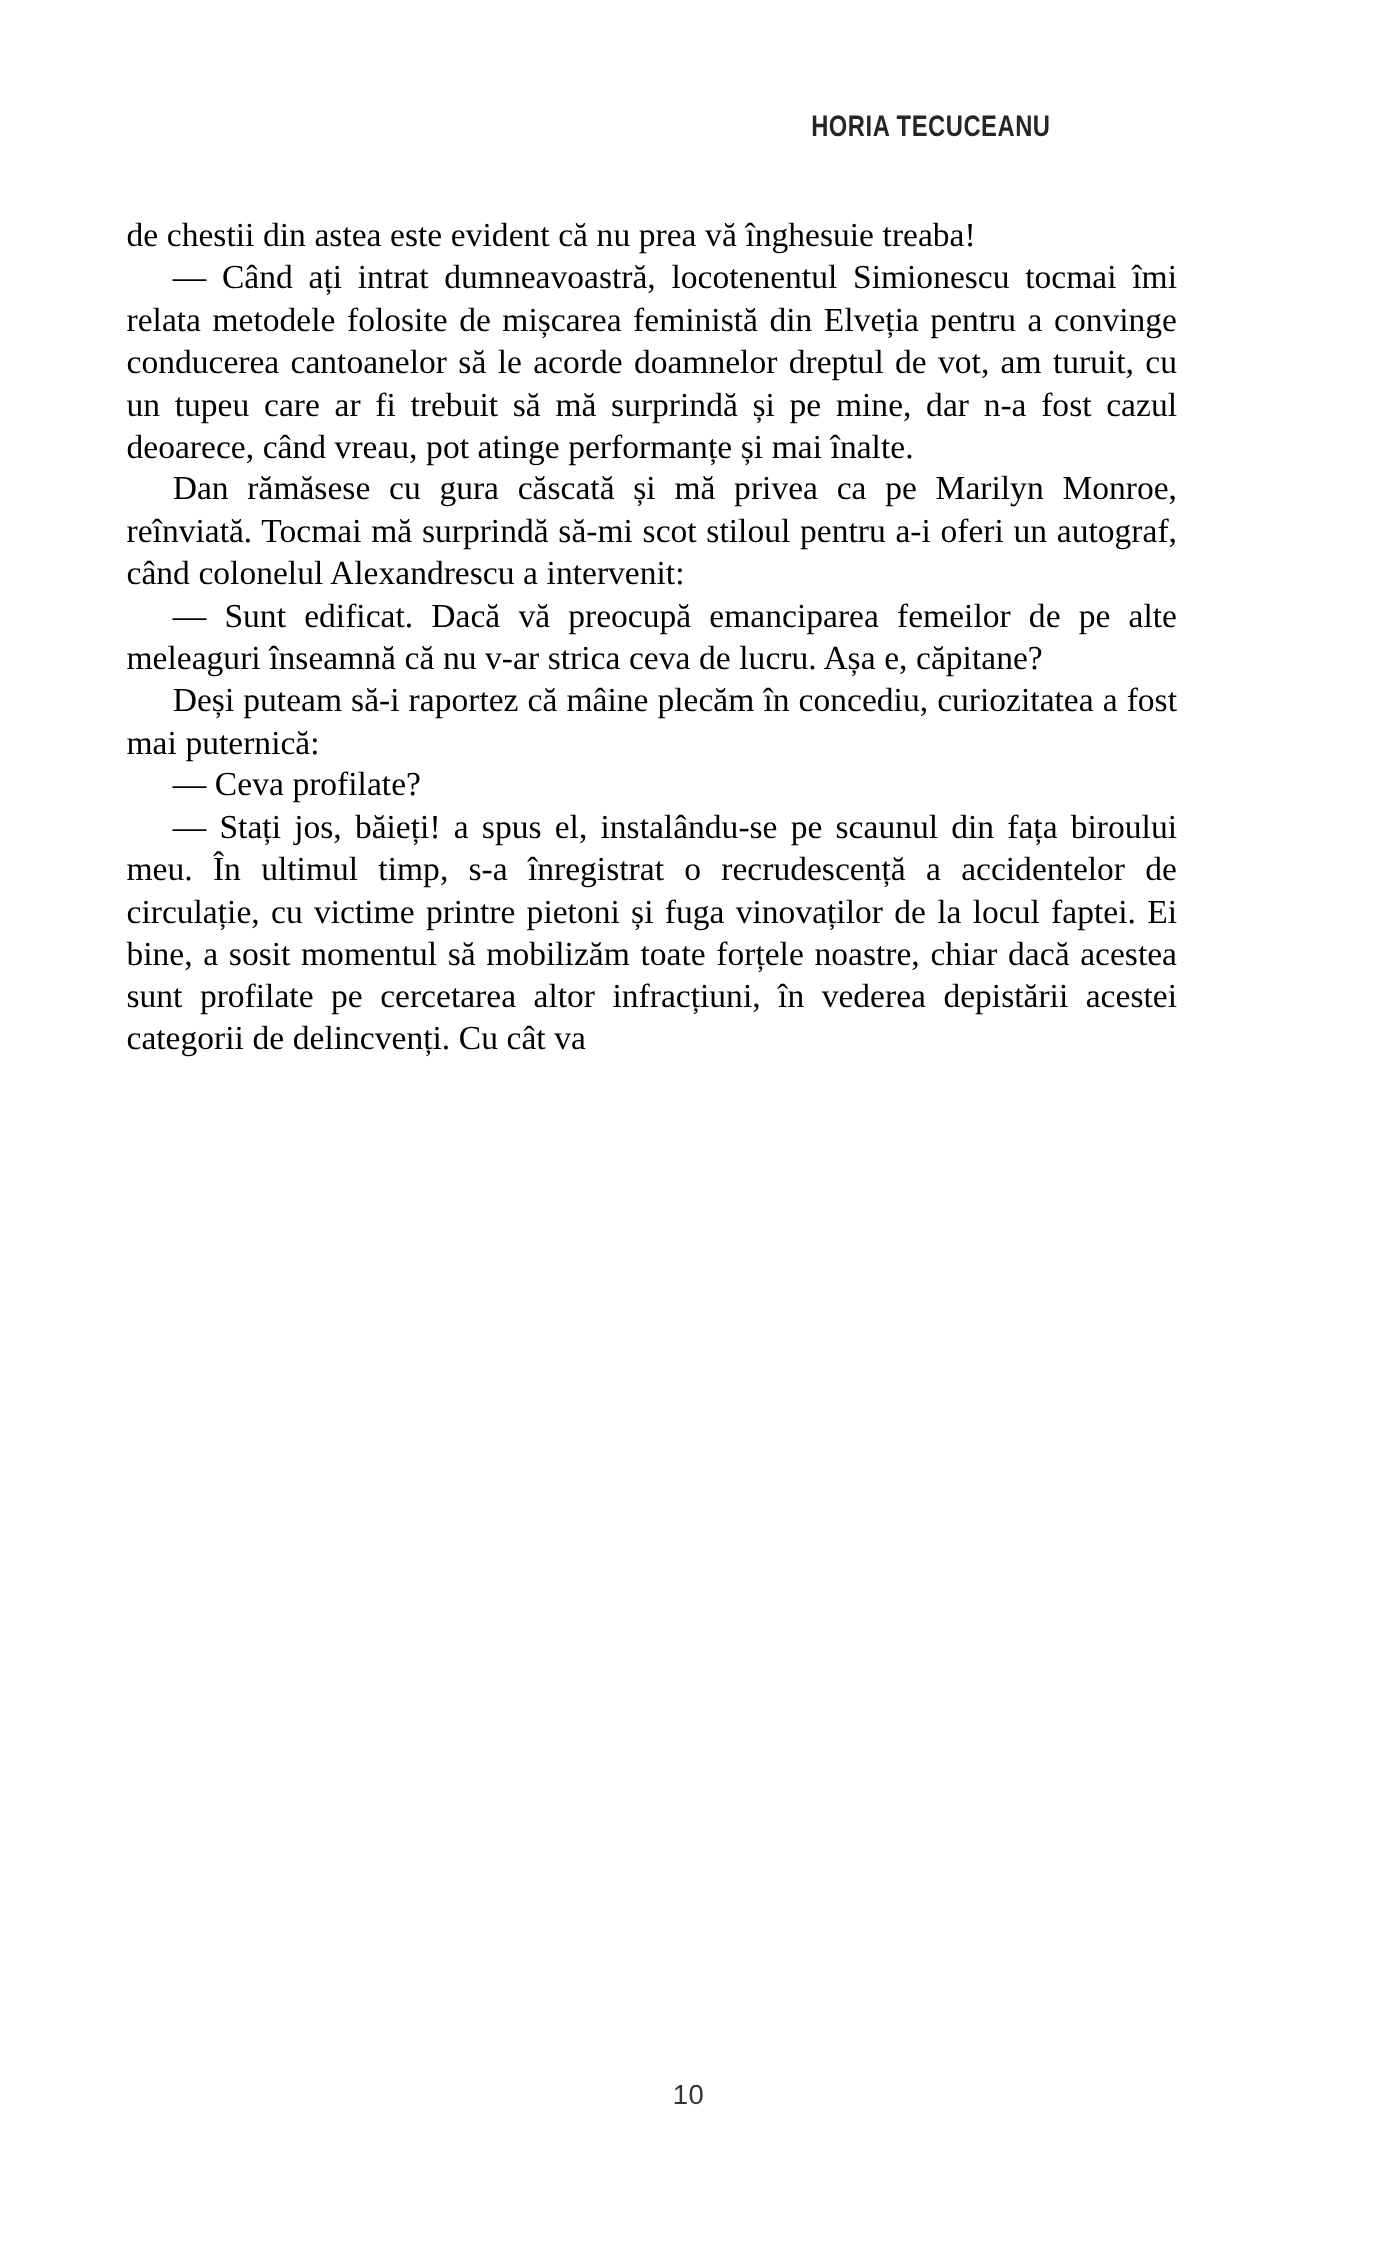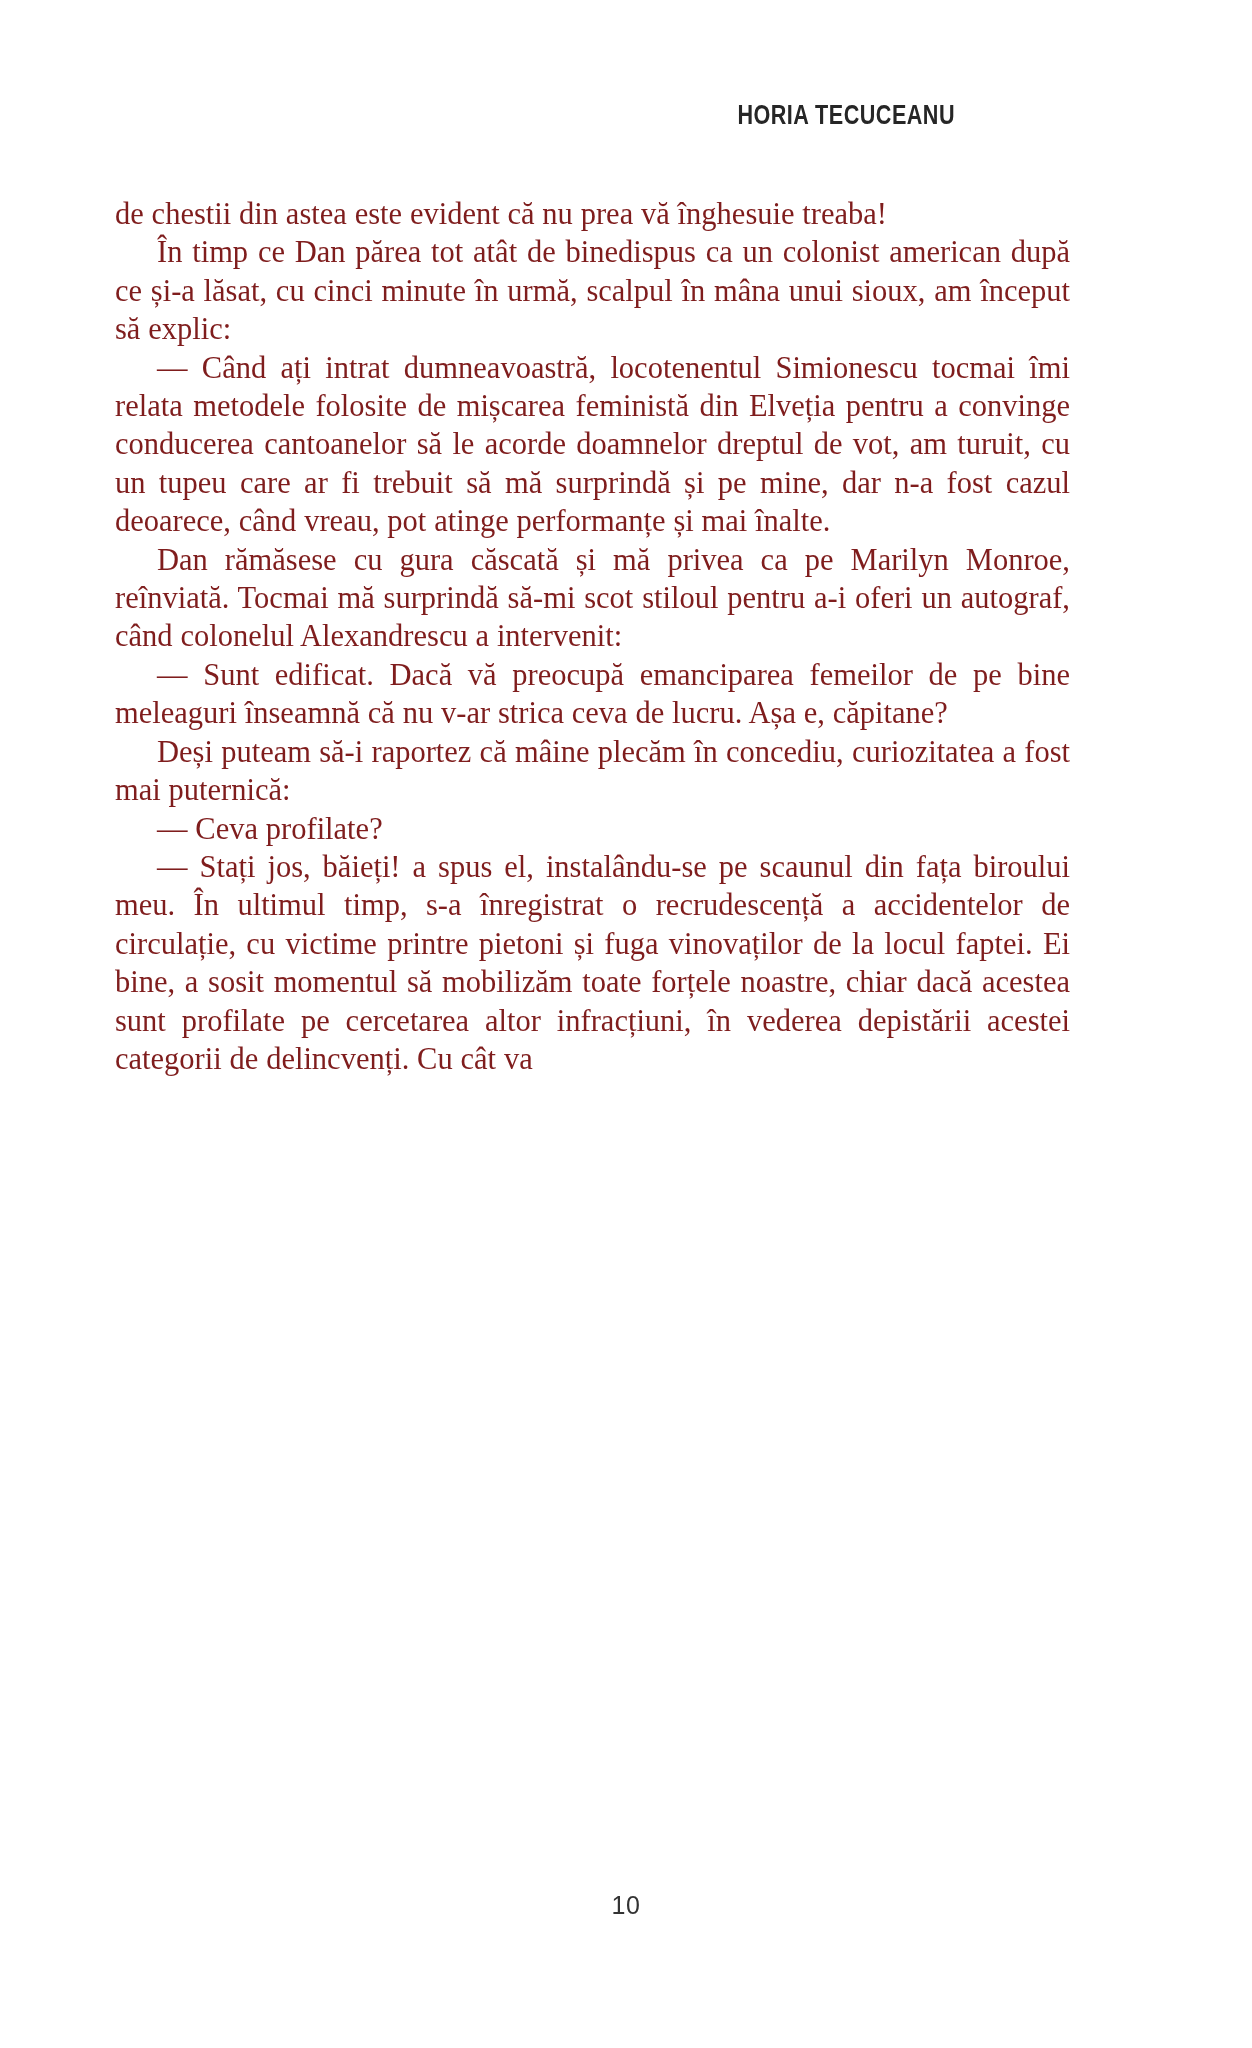--- a/index.html
+++ b/index.html
@@ -51,21 +51,21 @@
     width: 955px;
   }
 
   p.para {
     margin: 0;
     padding: 0;
     font-size: 30.5px;
     line-height: 38.4px;
     text-align: justify;
     text-justify: inter-word;
-    color: #7f1d1d;
+    color: #000000;
     word-spacing: 0.2px;
     hyphens: none;
   }
   p.para.indent      { text-indent: 42px; }
   p.para.no-indent   { text-indent: 0; }
   p.para.dash        { text-indent: 42px; }
 
   
   .folio {
     position: absolute;
@@ -83,27 +83,26 @@
 <body>
 
 <div class="page">
 
   <div class="running-head">HORIA TECUCEANU</div>
 
   <div class="text-block">
 
     <p class="para no-indent">de chestii din astea este evident că nu prea vă înghesuie treaba!</p>
 
-    <p class="para indent">În timp ce Dan părea tot atât de binedispus ca un colonist american după ce și-a lăsat, cu cinci minute în urmă, scalpul în mâna unui sioux, am început să explic:</p>
 
     <p class="para dash">— Când ați intrat dumneavoastră, locotenentul Simionescu tocmai îmi relata metodele folosite de mișcarea feministă din Elveția pentru a convinge conducerea cantoanelor să le acorde doamnelor dreptul de vot, am turuit, cu un tupeu care ar fi trebuit să mă surprindă și pe mine, dar n-a fost cazul deoarece, când vreau, pot atinge performanțe și mai înalte.</p>
 
     <p class="para indent">Dan rămăsese cu gura căscată și mă privea ca pe Marilyn Monroe, reînviată. Tocmai mă surprindă să-mi scot stiloul pentru a-i oferi un autograf, când colonelul Alexandrescu a intervenit:</p>
 
-    <p class="para dash">— Sunt edificat. Dacă vă preocupă emanciparea femeilor de pe bine meleaguri înseamnă că nu v-ar strica ceva de lucru. Așa e, căpitane?</p>
+    <p class="para dash">— Sunt edificat. Dacă vă preocupă emanciparea femeilor de pe alte meleaguri înseamnă că nu v-ar strica ceva de lucru. Așa e, căpitane?</p>
 
     <p class="para indent">Deși puteam să-i raportez că mâine plecăm în concediu, curiozitatea a fost mai puternică:</p>
 
     <p class="para dash">— Ceva profilate?</p>
 
     <p class="para dash">— Stați jos, băieți! a spus el, instalându-se pe scaunul din fața biroului meu. În ultimul timp, s-a înregistrat o recrudescență a accidentelor de circulație, cu victime printre pietoni și fuga vinovaților de la locul faptei. Ei bine, a sosit momentul să mobilizăm toate forțele noastre, chiar dacă acestea sunt profilate pe cercetarea altor infracțiuni, în vederea depistării acestei categorii de delincvenți. Cu cât va</p>
 
   </div>
 
   <div class="folio">10</div>

